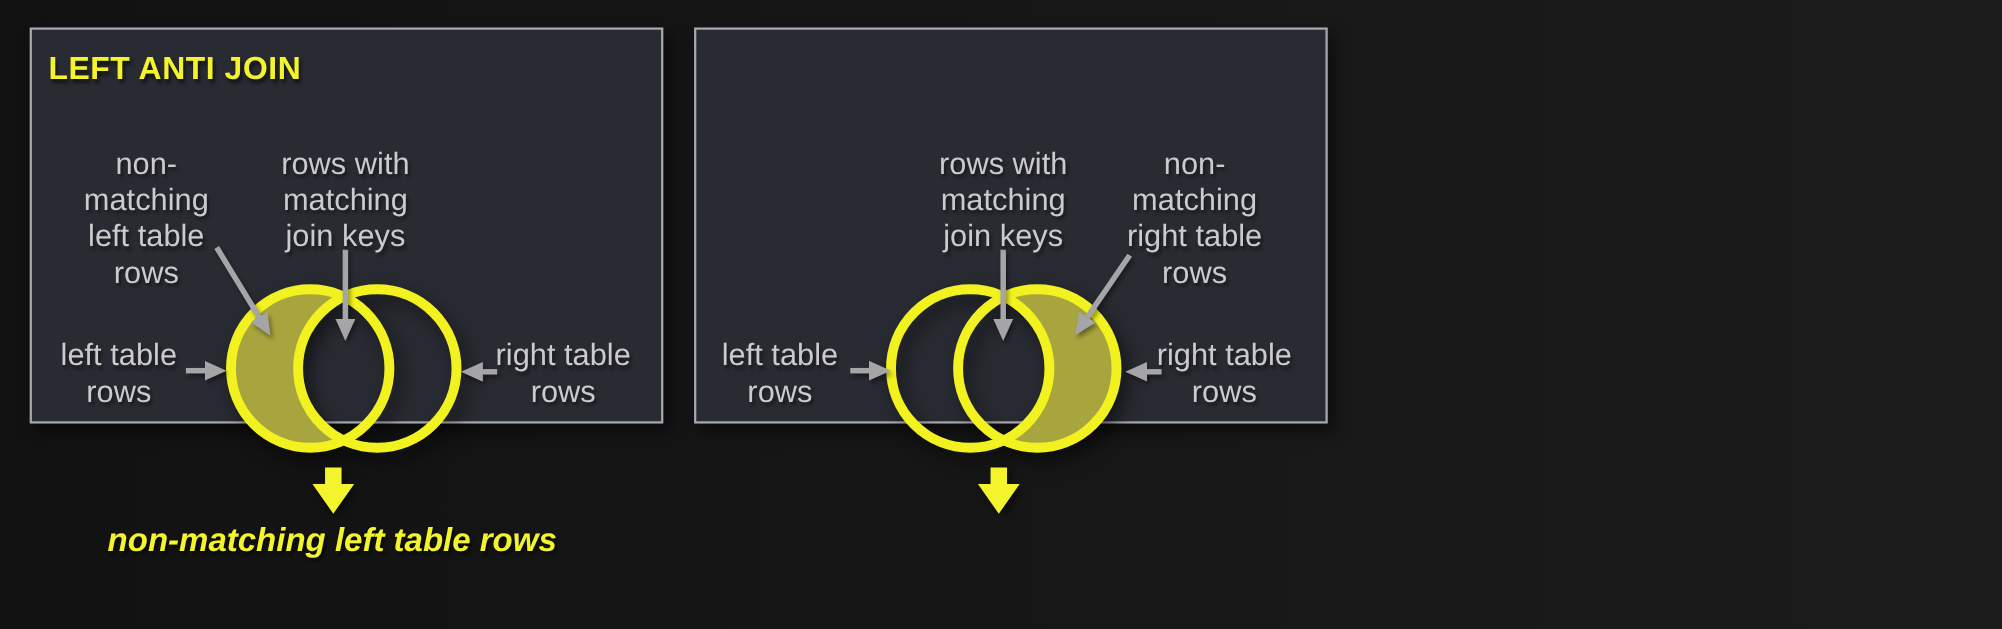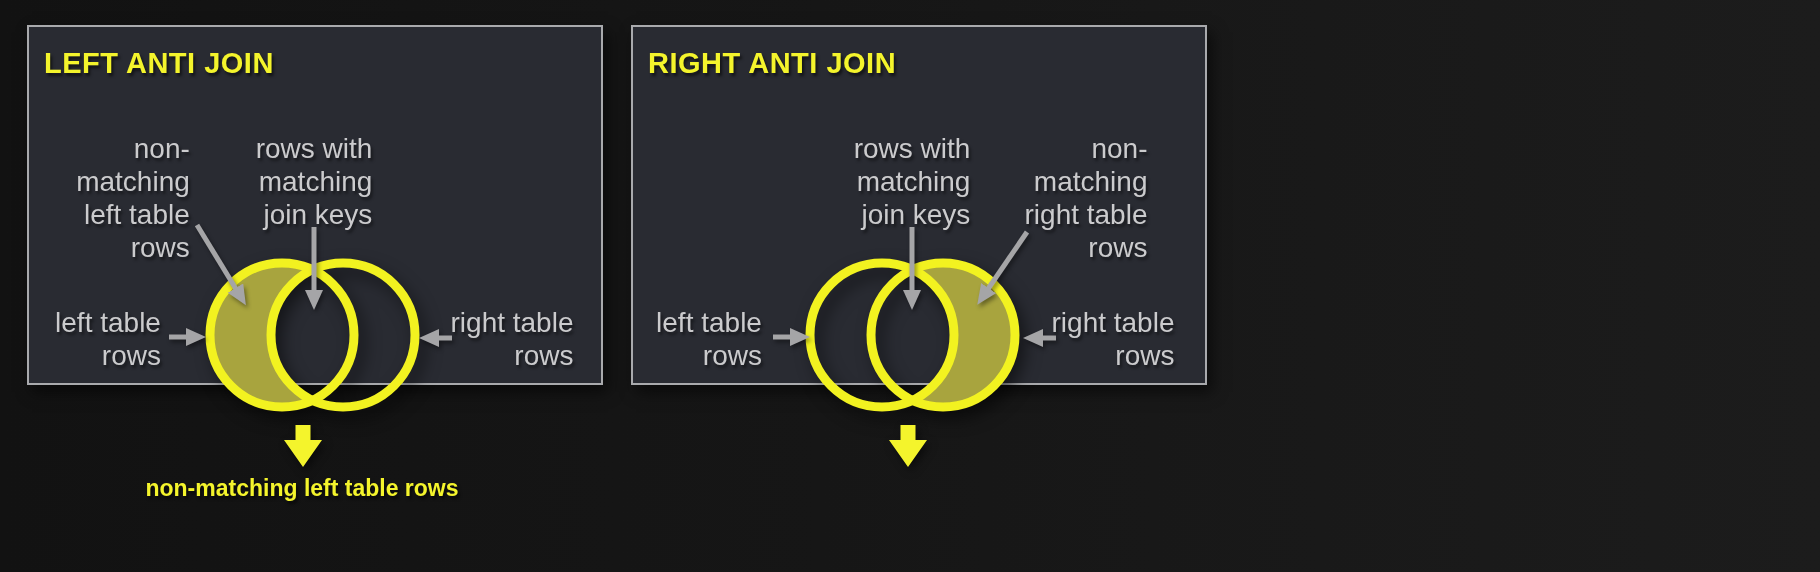--- a/index.html
+++ b/index.html
@@ -21,40 +21,41 @@
   .panel svg{position:absolute;left:0;top:0;}
   .panel-title{
     position:absolute;left:15px;top:20px;
     font-size:29px;font-weight:bold;letter-spacing:.5px;
     color:var(--accent-yellow,#f4f42c);
     text-shadow:2px 3px 3px rgba(0,0,0,.55);
     white-space:nowrap;
   }
   .vlabel{
     position:absolute;transform:translateX(-50%);
-    text-align:right;font-size:28px;line-height:33px;
+    text-align:center;font-size:28px;line-height:33px;
     color:var(--label-gray,#cbcbcd);
     text-shadow:2px 3px 3px rgba(0,0,0,.45);
     white-space:nowrap;
   }
   
   .panel-left .lbl-nonmatch{left:104px;top:105px;}
   .panel-left .lbl-match{left:285px;top:105px;}
   .panel-left .lbl-lefttable{left:79px;top:279px;}
   .panel-left .lbl-righttable{left:483px;top:279px;}
   
   .panel-right .lbl-match{left:279px;top:105px;}
   .panel-right .lbl-nonmatch{left:453px;top:105px;}
   .panel-right .lbl-lefttable{left:76px;top:279px;}
   .panel-right .lbl-righttable{left:480px;top:279px;}
   .caption{
     position:absolute;top:448px;transform:translateX(-50%);
-    font-size:23px;font-weight:bold;white-space:nowrap;
+    font-size:30px;font-weight:bold;white-space:nowrap;
     color:var(--accent-yellow,#f4f42c);
     text-shadow:2px 3px 3px rgba(0,0,0,.55);
+    font-style:italic;
   }
   .panel-left .caption{left:273px;}
   .panel-right .caption{left:275px;}
   
   .venn-circle{fill:none;stroke:var(--venn-stroke,#f2f220);stroke-width:9px;}
   .crescent{fill:var(--crescent-fill,#a8a43e);stroke:none;}
   .venn-group{filter:drop-shadow(6px 8px 8px rgba(0,0,0,.5));}
   .g-line{stroke:var(--arrow-gray,#a5a5a7);stroke-width:5px;}
   .g-head{fill:var(--arrow-gray,#a5a5a7);}
   .arrow-group{filter:drop-shadow(2px 3px 2px rgba(0,0,0,.4));}
@@ -136,21 +137,20 @@
       </g>
       <g class="arrow-group">
         <line class="g-line" x1="394" y1="205" x2="355" y2="262" marker-end="url(#ah-r)"></line>
         <line class="g-line" x1="279" y1="200" x2="279" y2="264" marker-end="url(#ah-r)"></line>
         <line class="g-line" x1="140" y1="310" x2="158" y2="310" marker-end="url(#ah-r)"></line>
         <line class="g-line" x1="423" y1="311" x2="409" y2="311" marker-end="url(#ah-r)"></line>
       </g>
       <path class="big-arrow" d="M267.5,398 L282.5,398 L282.5,413 L294,413 L275,440 L256,413 L267.5,413 Z"></path>
     </svg>
 
-    <div class="panel-title">RIGHT ANTI JOIN</div>
 
     <div class="vlabel lbl-match">
       <div>rows with</div>
       <div>matching</div>
       <div>join keys</div>
     </div>
 
     <div class="vlabel lbl-nonmatch">
       <div>non-</div>
       <div>matching</div>

